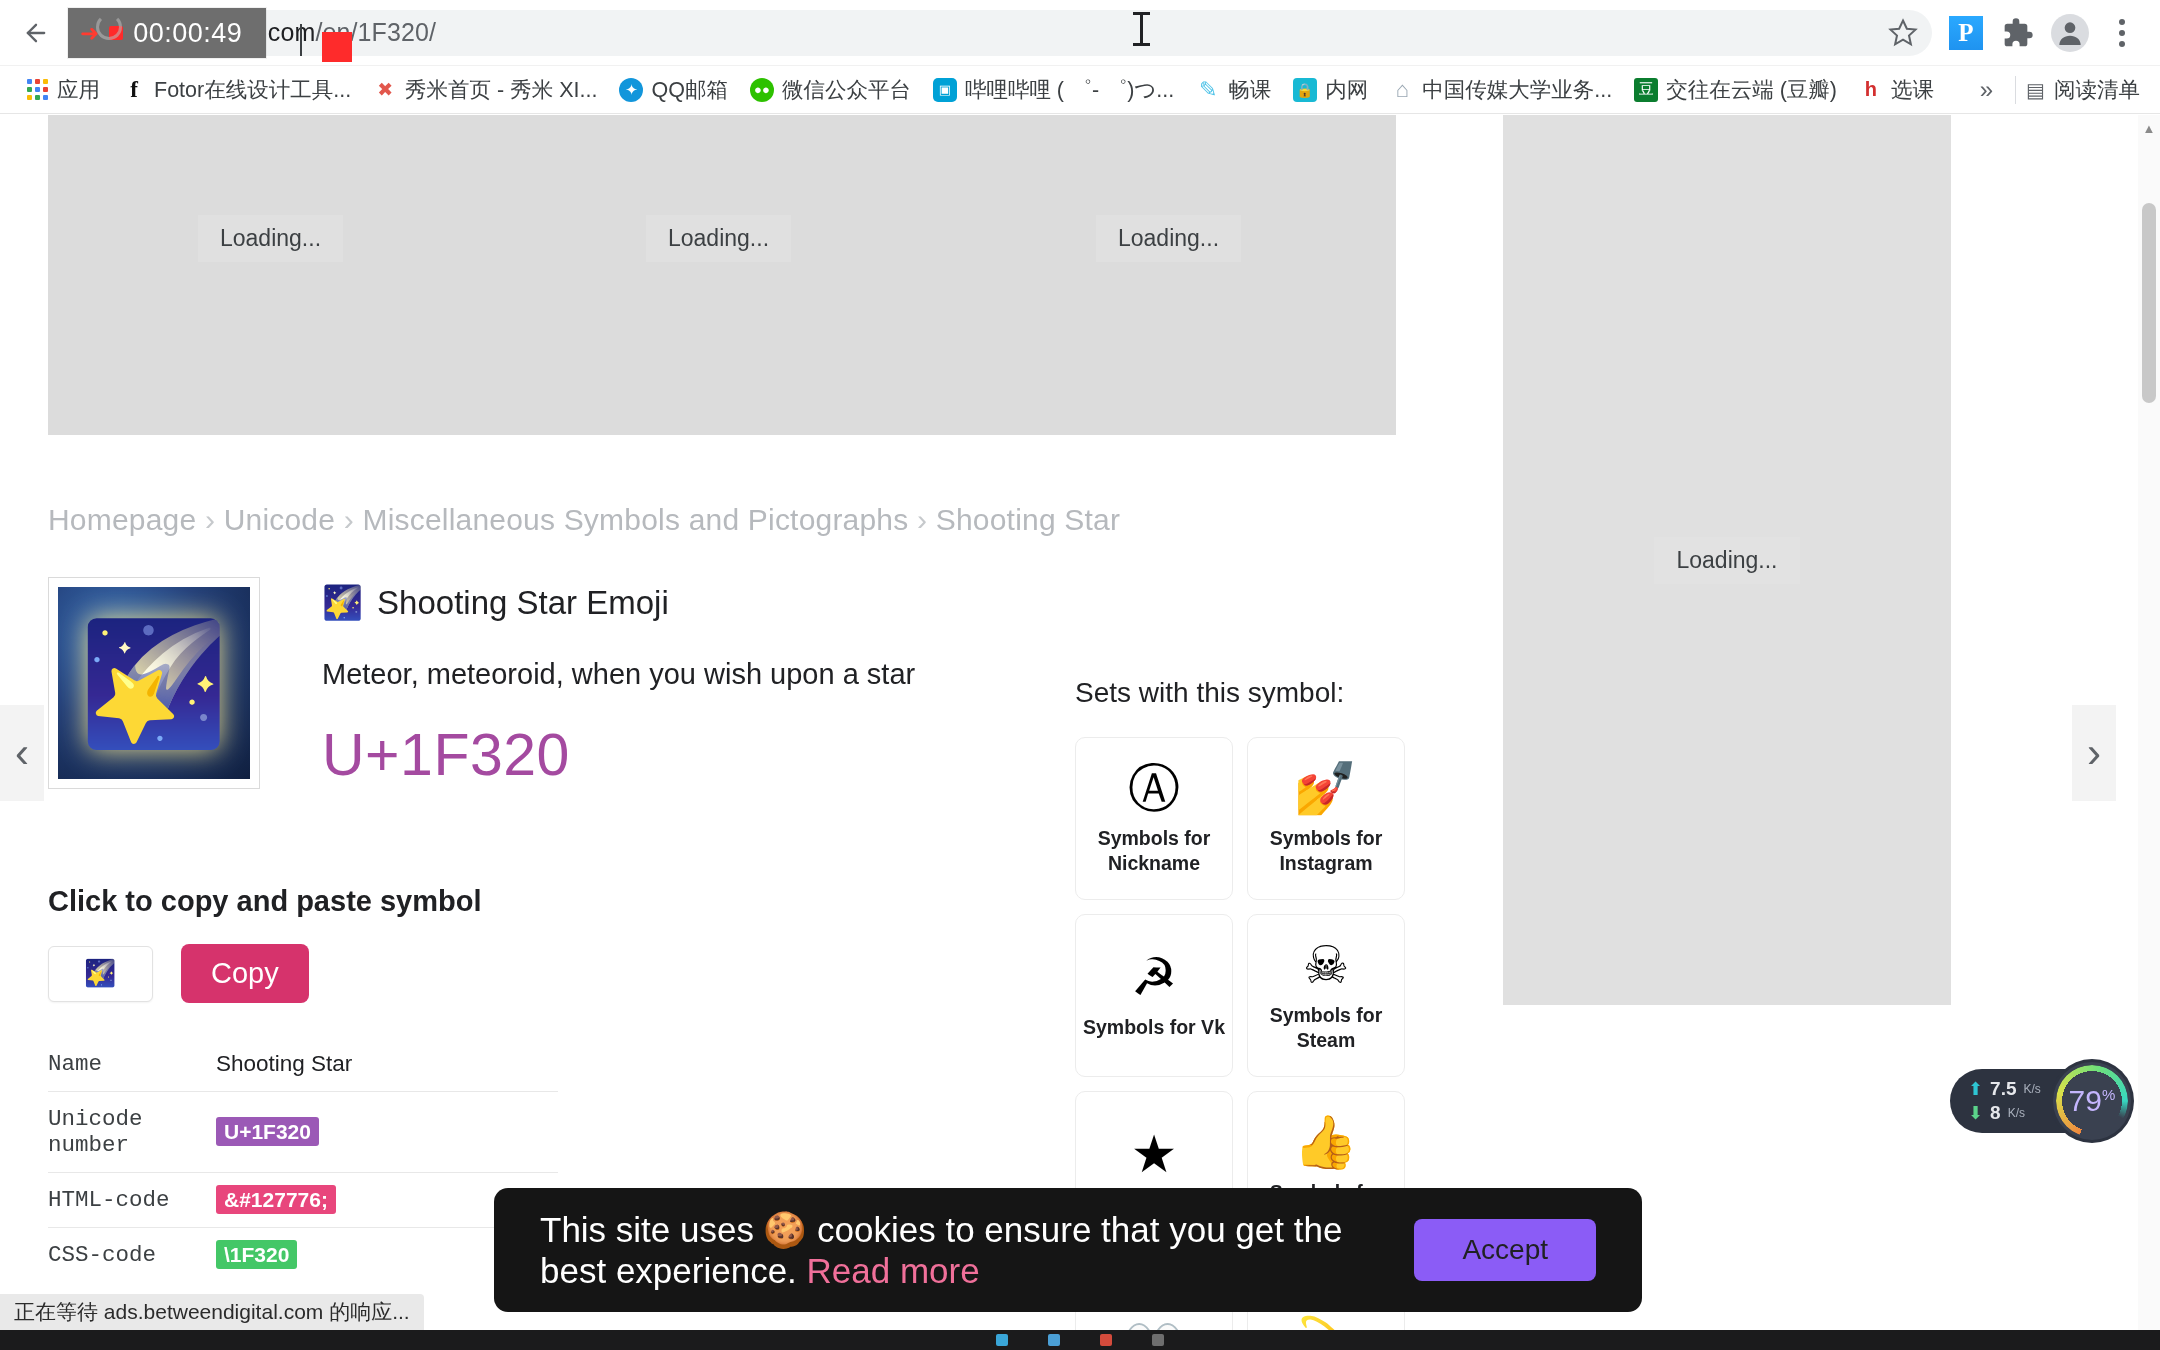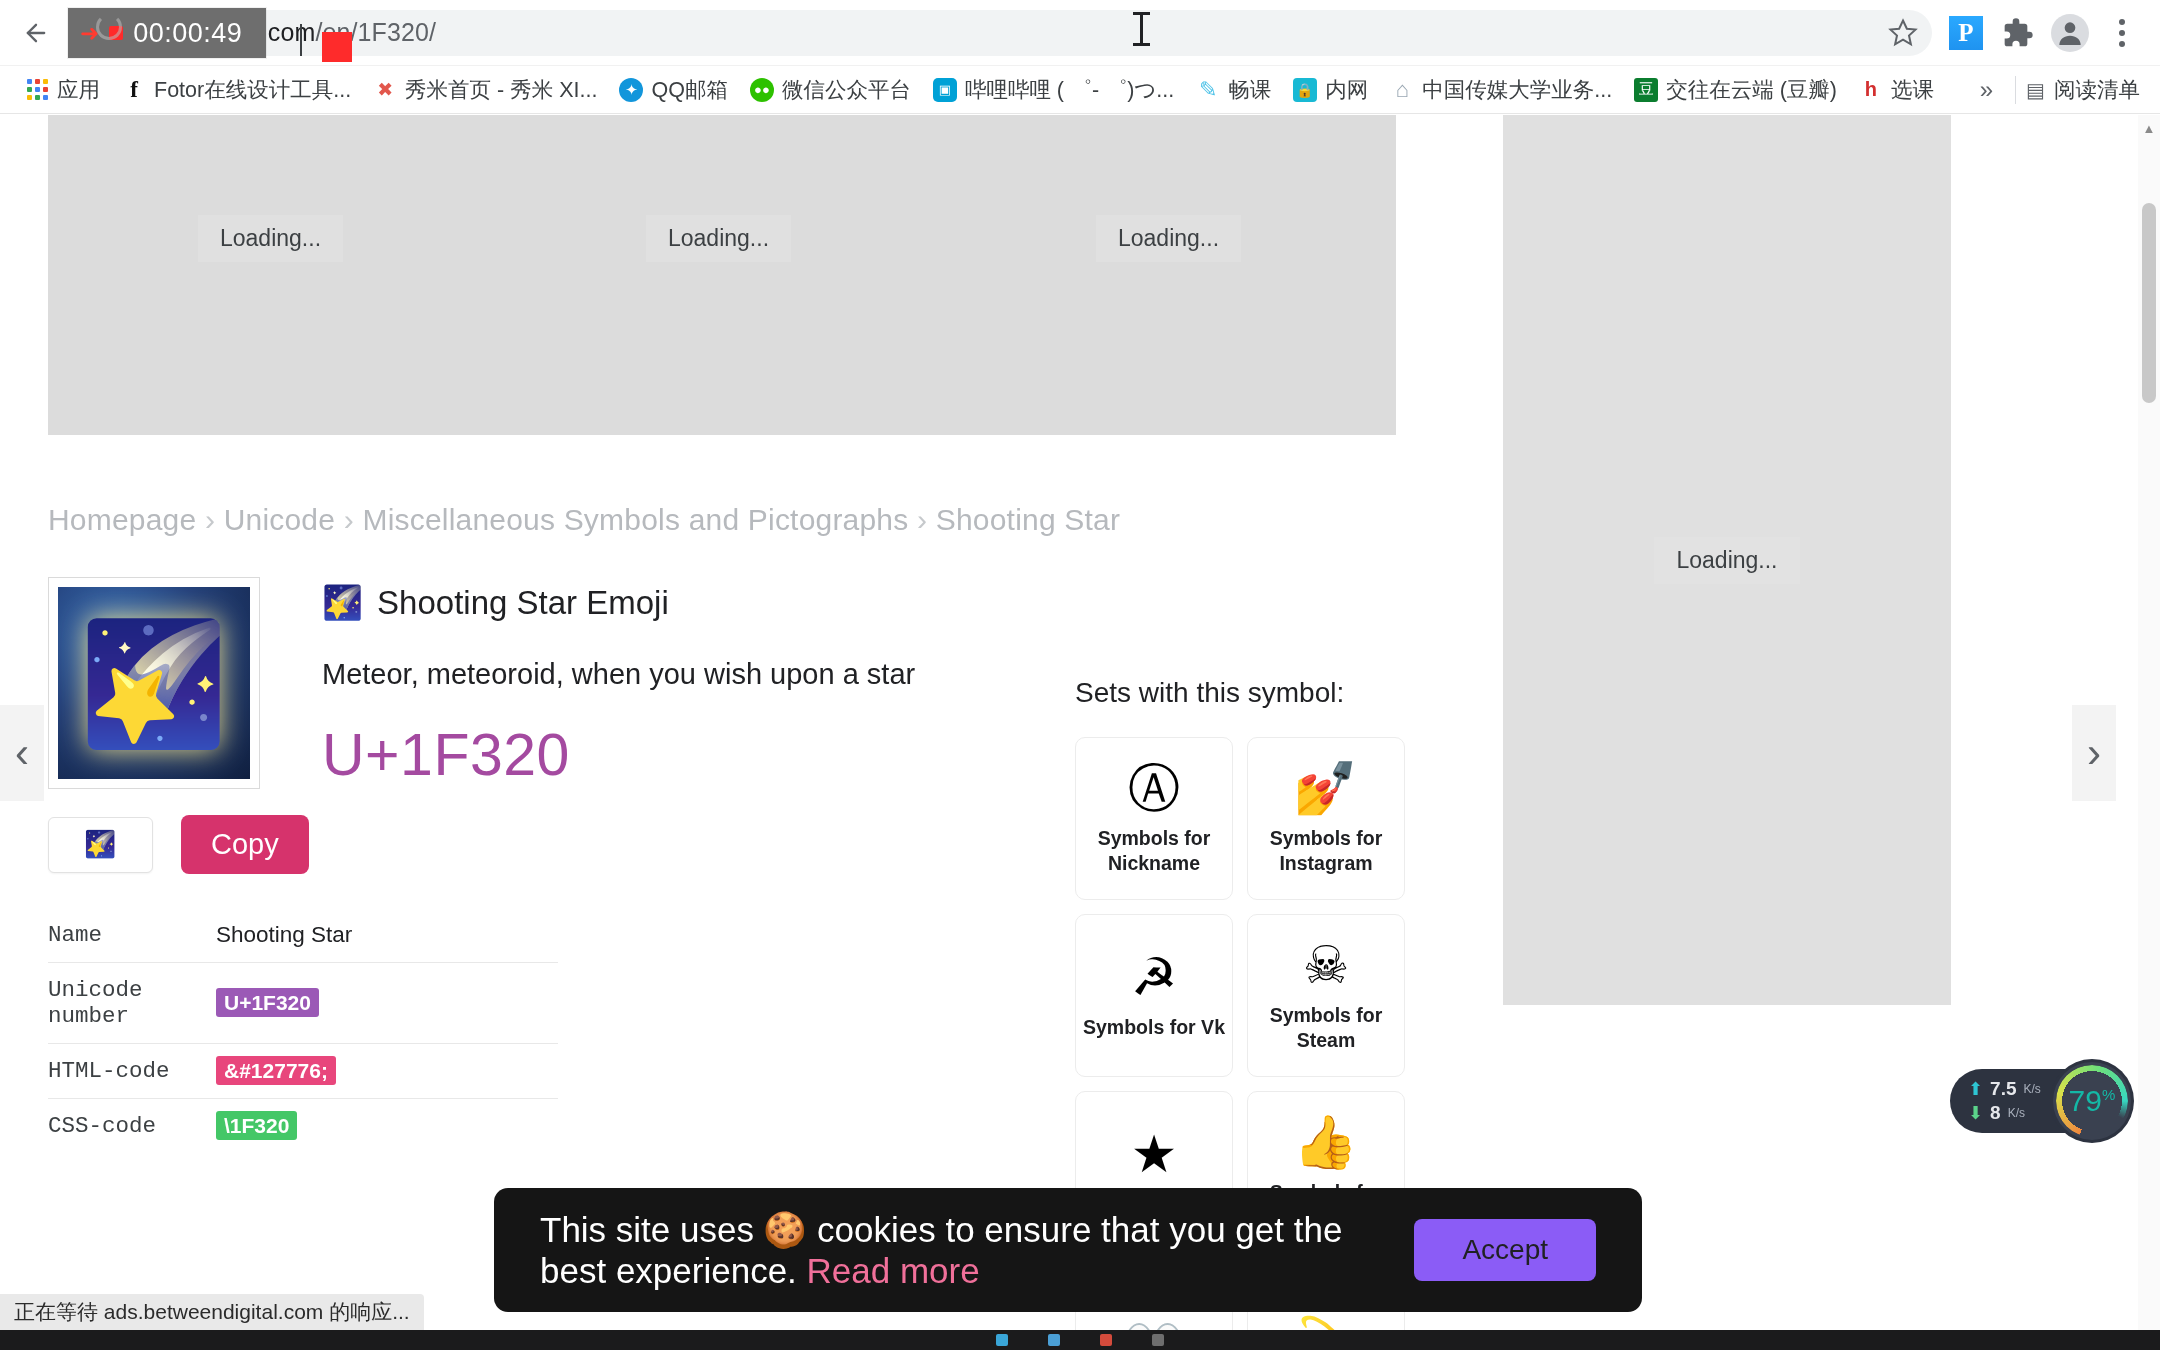--- a/index.html
+++ b/index.html
@@ -221,21 +221,21 @@
     background:#2d3340; border-radius: 34px; height: 64px; padding: 0 56px 0 18px;
     display:flex; flex-direction:column; justify-content:center; gap:2px; color:#e6e8ec;
   }
   .net-line { font-size: 18px; display:flex; align-items:center; gap:7px; }
   .net-line .up { color:#2ec5d3; } .net-line .dn { color:#5bd38a; }
   .net-line b { font-size: 19px; }
   .net-line small { font-size: 12px; color:#aab1bd; }
   .net-circle {
     width: 78px; height: 78px; border-radius: 50%; margin-left: -44px;
     background: #3a4150; display:flex; align-items:center; justify-content:center;
-    color:#14b8a6; position:relative;
+    color:#c4b5fd; position:relative;
     box-shadow: 0 0 0 3px #2d3340;
   }
   .net-circle .ring {
     position:absolute; inset: 3px; border-radius:50%;
     background: conic-gradient(from 200deg, #f0883e 0deg, #d8e24a 85deg, #6fe07a 170deg, #37d6c0 250deg, rgba(255,255,255,0) 280deg, rgba(255,255,255,0) 360deg);
     -webkit-mask: radial-gradient(farthest-side, transparent calc(100% - 6px), #000 calc(100% - 6px));
             mask: radial-gradient(farthest-side, transparent calc(100% - 6px), #000 calc(100% - 6px));
   }
   .net-circle .pct { font-size: 30px; position:relative; }
   .net-circle .pct sup { font-size: 15px; }
@@ -416,20 +416,21 @@
             <div class="hero-text">
               <div class="hero-title">
                 <span>🌠</span>
                 <span>Shooting Star Emoji</span>
               </div>
               <div class="hero-sub">Meteor, meteoroid, when you wish upon a star</div>
               <div class="hero-code">U+1F320</div>
             </div>
           </div>
 
+          <div class="copy-head">Click to copy and paste symbol</div>
           <div class="copy-row">
             <div class="copy-box">
               <span>🌠</span>
             </div>
             <button class="copy-btn">Copy</button>
           </div>
 
           <table class="tech-table">
             <tbody>
                 <tr>

